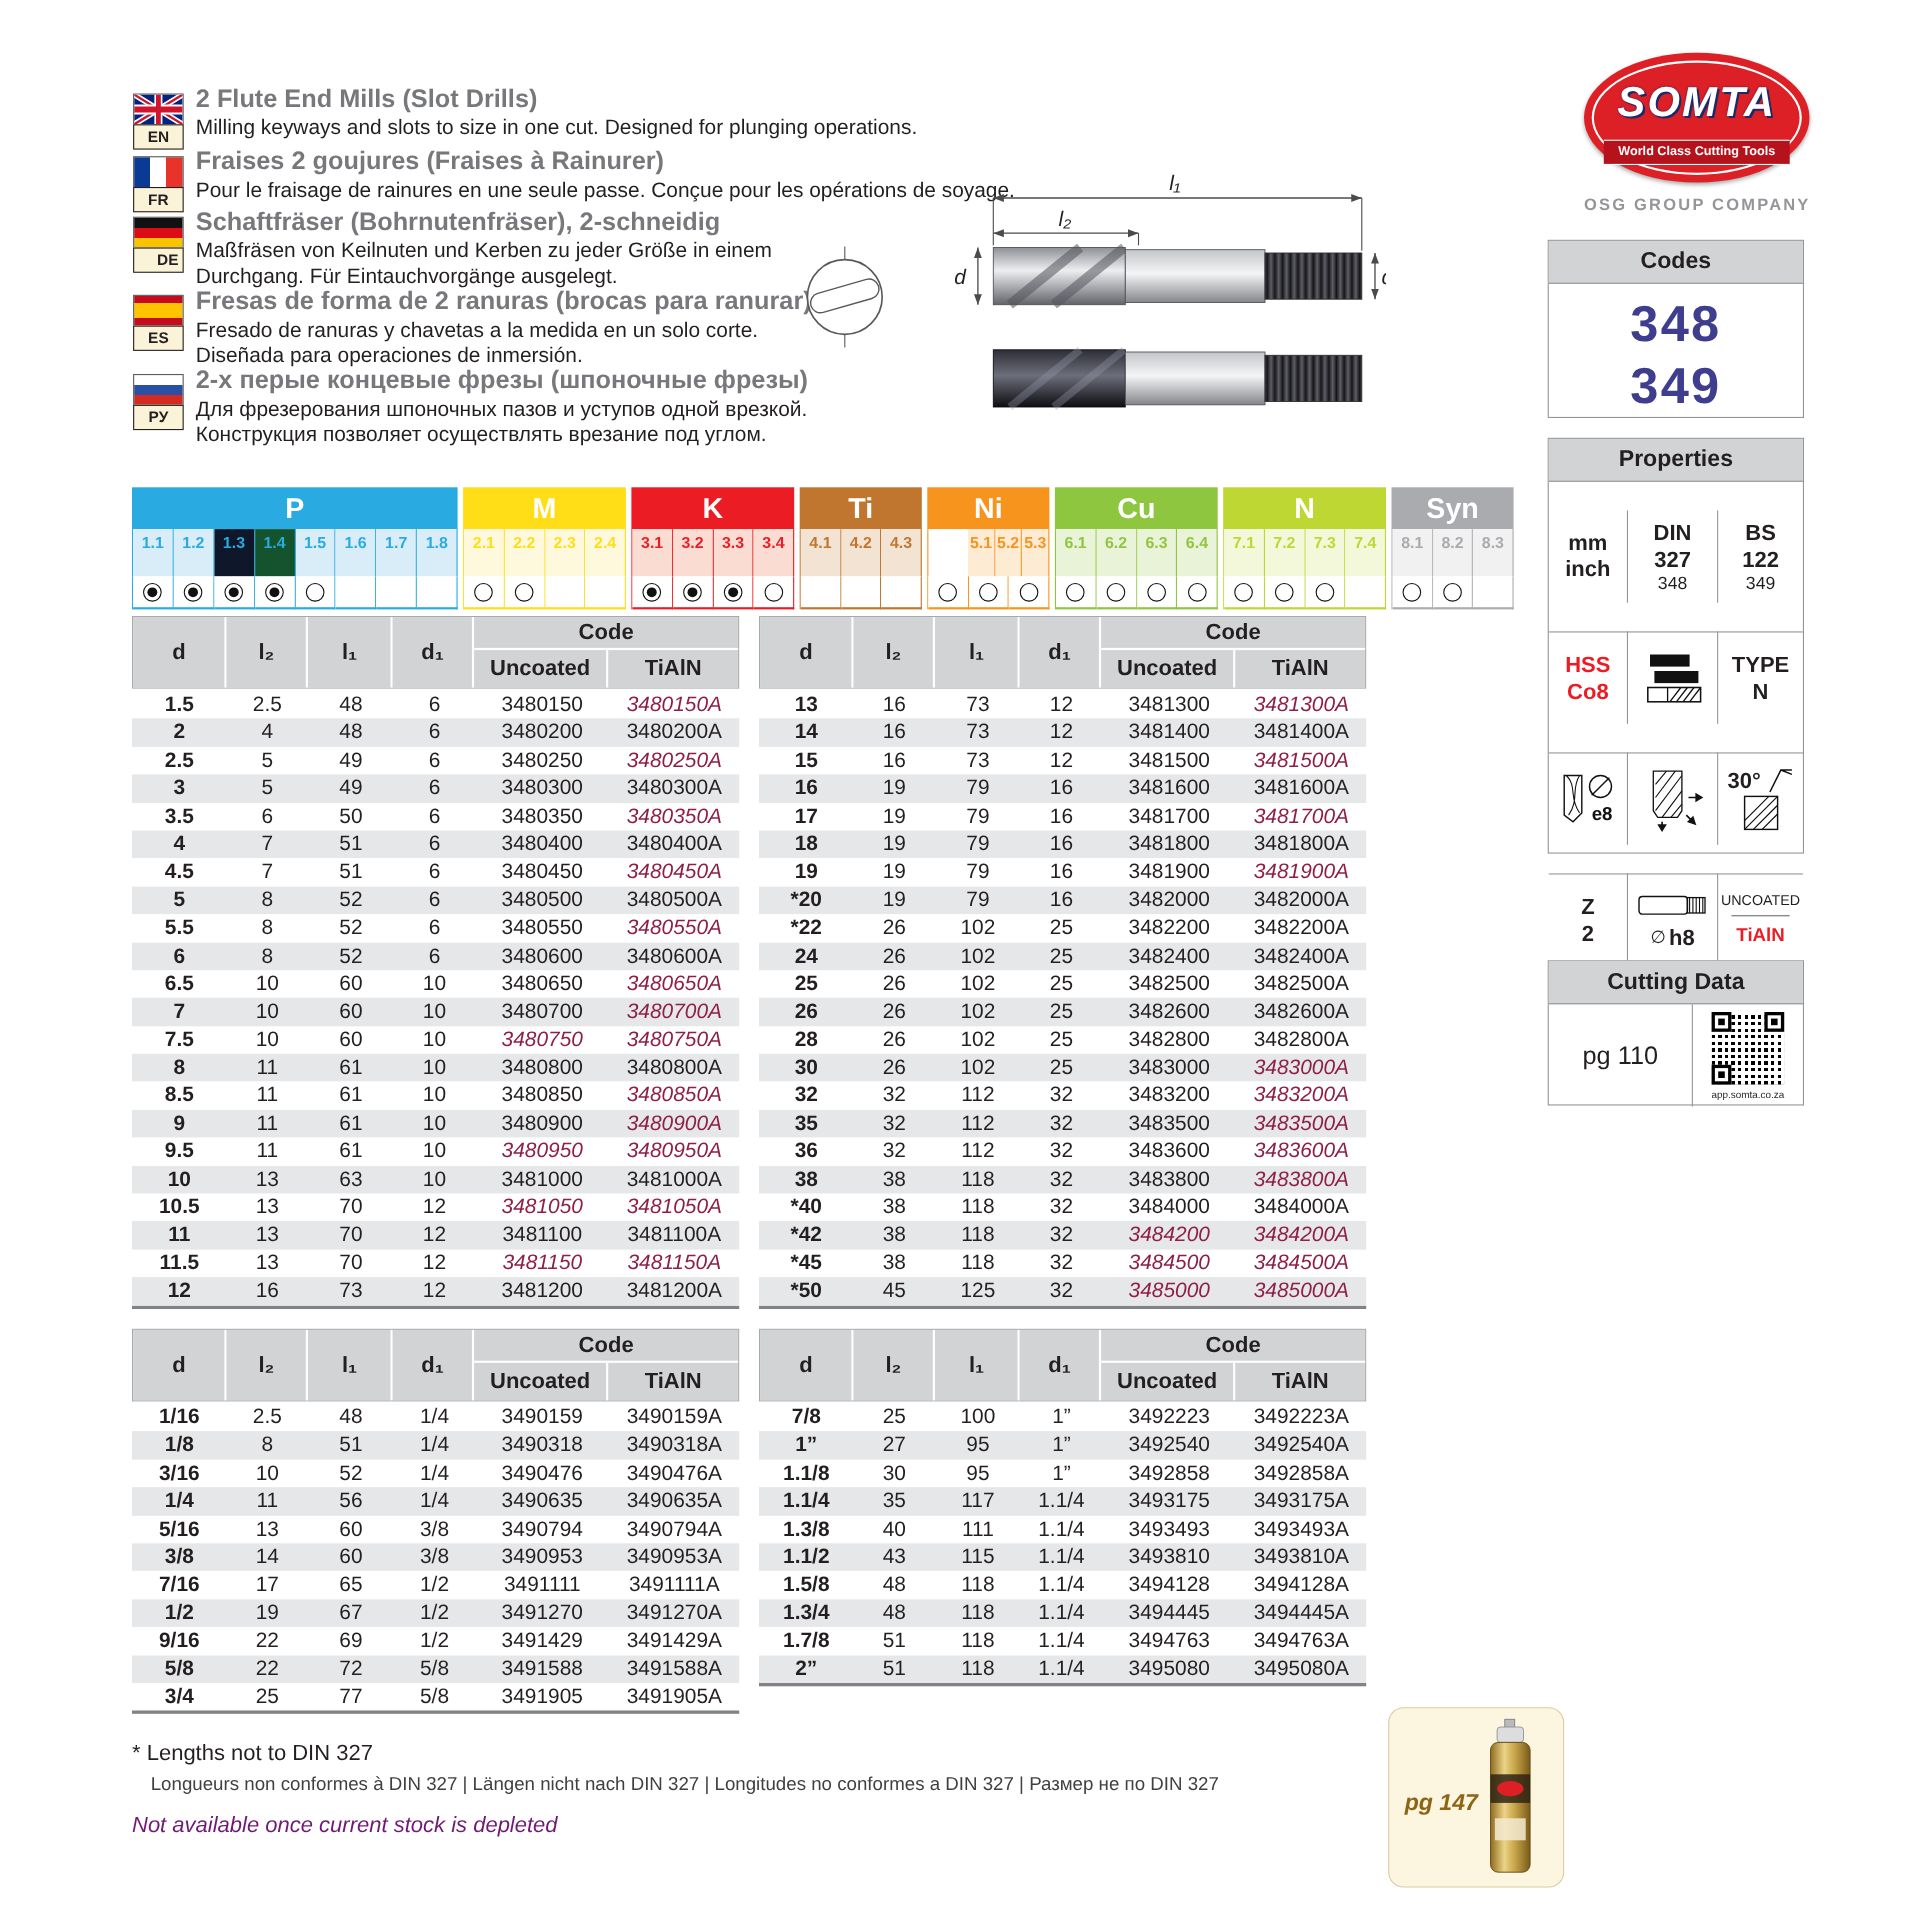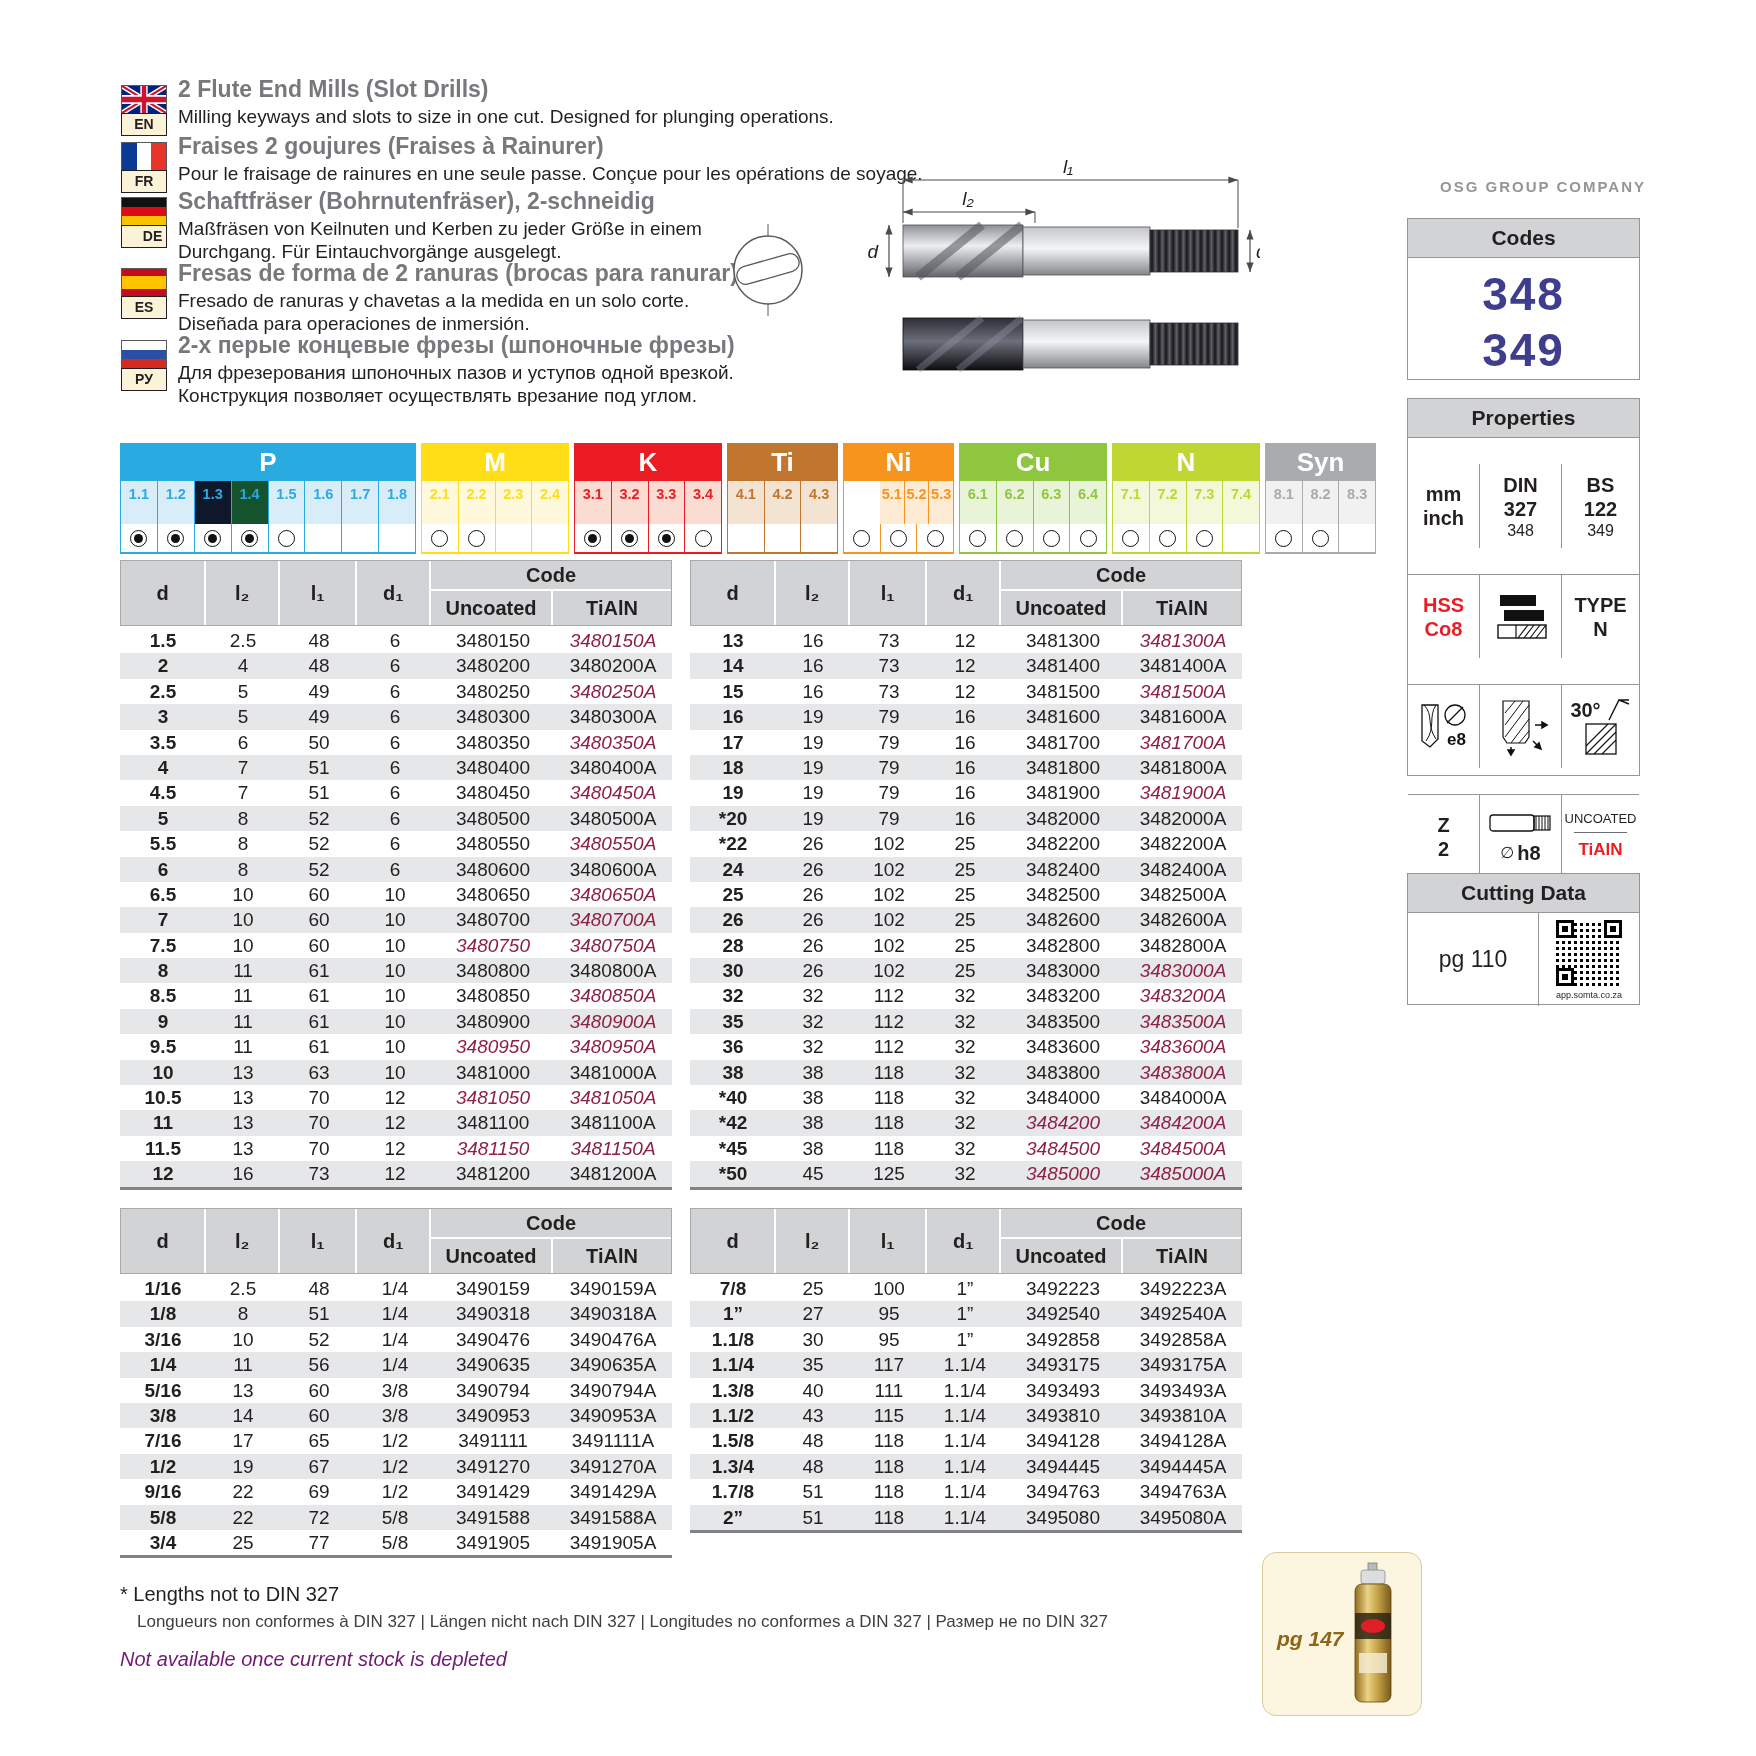--- a/index.html
+++ b/index.html
@@ -198,20 +198,26 @@
     <line x1="560" y1="80" x2="560" y2="122" stroke="#4a4b4d" stroke-width="1.2" marker-start="url(#ar)" marker-end="url(#ar)"></line>
     <text class="dimtext" x="566" y="108" text-anchor="start">d₁</text>
 
     <rect x="213" y="168" width="120" height="52" fill="url(#dk)" stroke="#0d0d10" stroke-width="0.8"></rect>
     <line x1="228" y1="220" x2="292" y2="168" stroke="#9a9cb0" stroke-width="7" opacity="0.35"></line>
     <line x1="268" y1="220" x2="332" y2="168" stroke="#9a9cb0" stroke-width="7" opacity="0.35"></line>
     <rect x="333" y="170" width="127" height="48" fill="url(#sil2)" stroke="#4f5054" stroke-width="0.8"></rect>
     <rect x="460" y="173" width="88" height="42" fill="url(#thr)" stroke="#2c2c30" stroke-width="0.8"></rect>
   </svg>
 
+  <div id="logo">
+    <div class="oval"></div>
+    <div class="ring"></div>
+    <div class="somta">SOMTA</div>
+    <div class="banner">World Class Cutting Tools</div>
+  </div>
   <div id="osg">OSG GROUP COMPANY</div>
 
   <div class="ibox" id="codes-box">
     <div class="ihead">Codes</div>
     <div style="padding-top:8px;">
       <div class="code-num">348</div>
       <div class="code-num">349</div>
     </div>
   </div>
 

